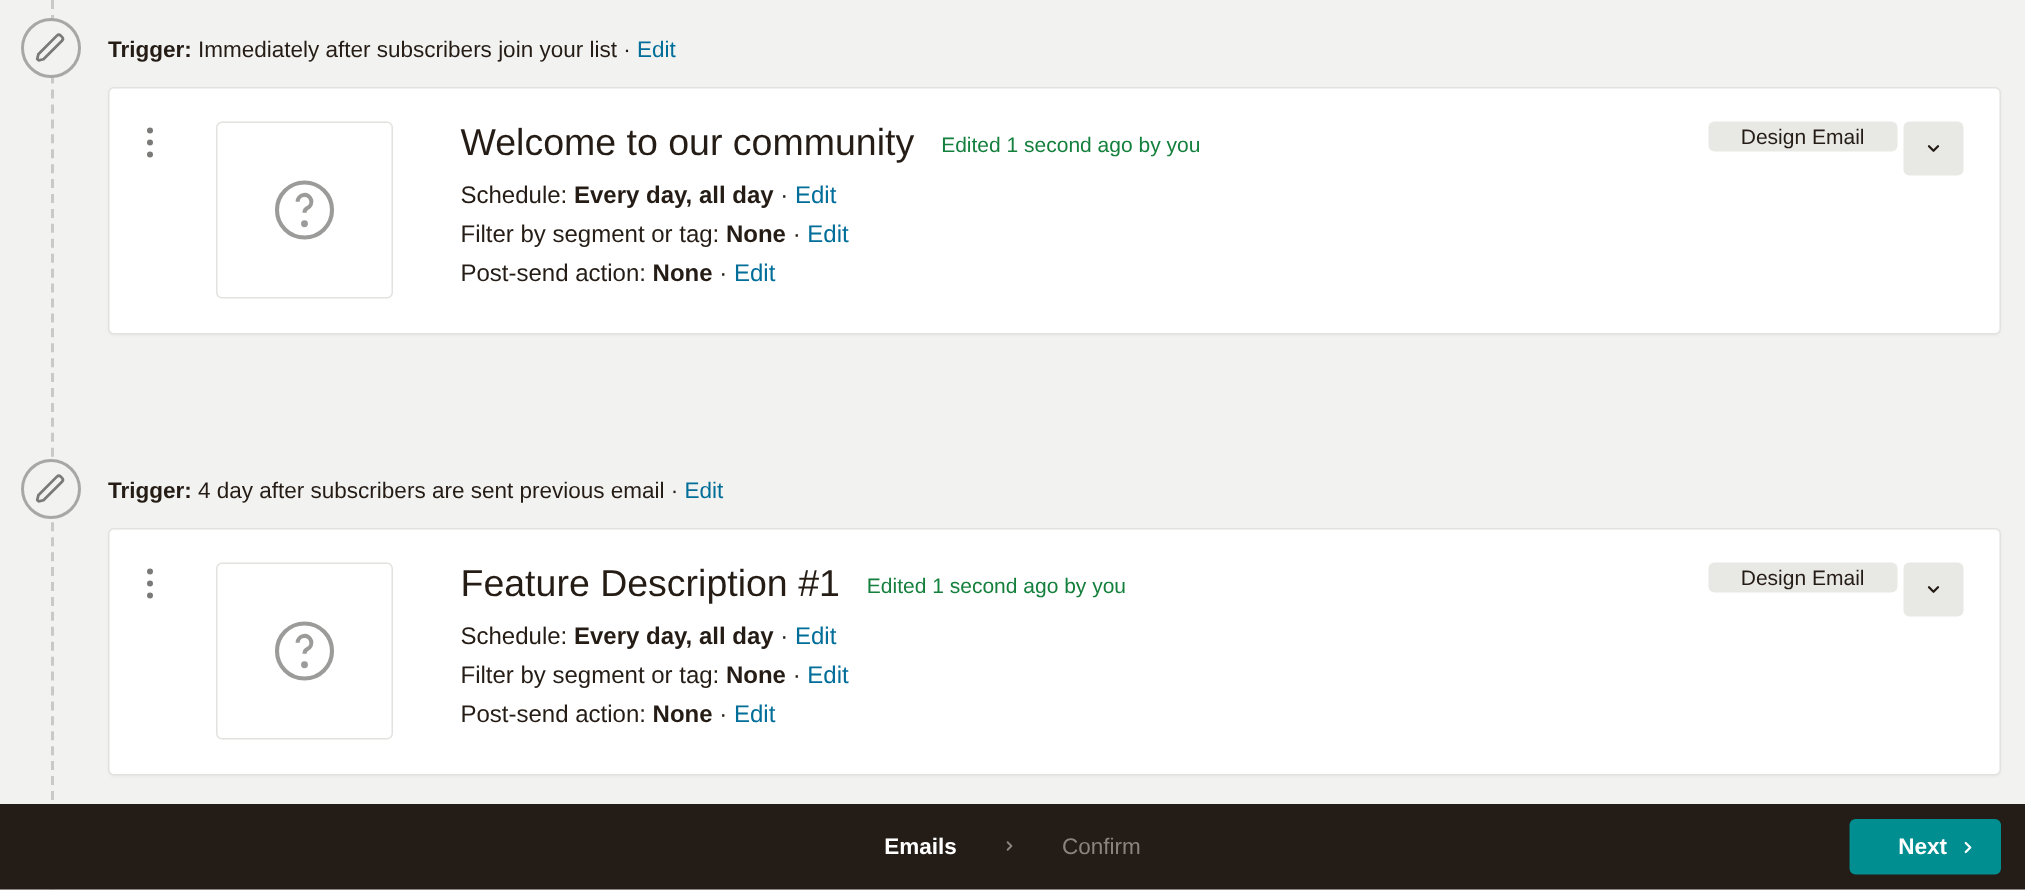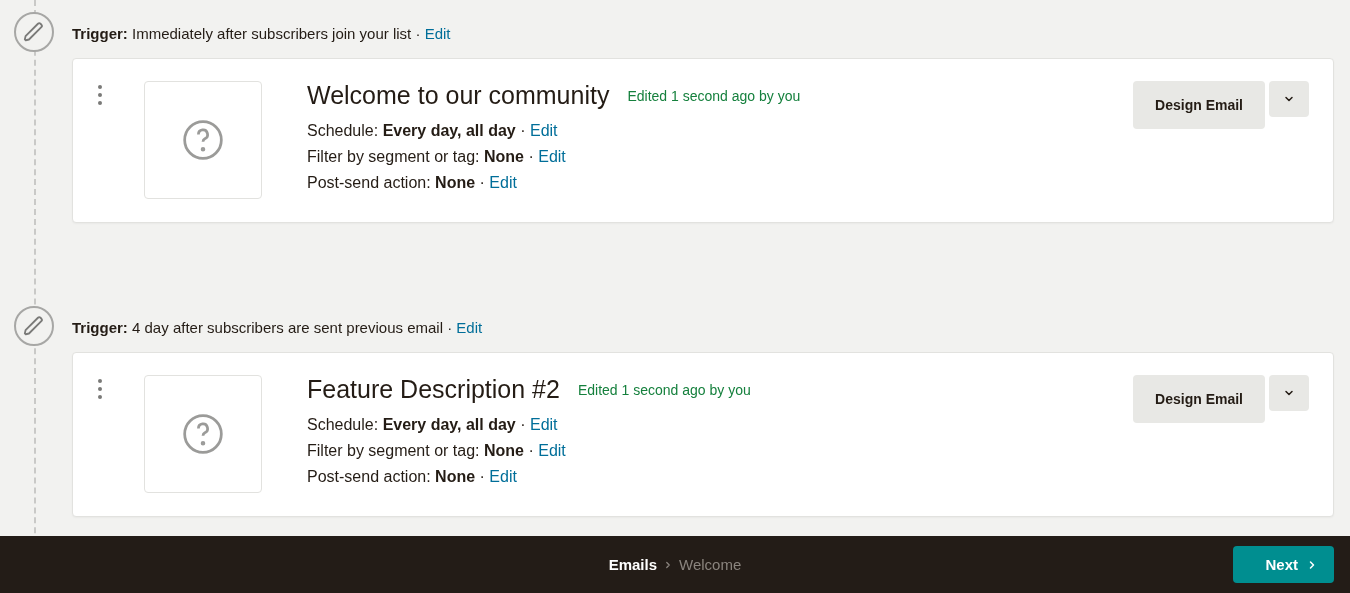--- a/index.html
+++ b/index.html
@@ -120,22 +120,22 @@
   .card-actions {
     display:flex;
     align-items:flex-start;
     gap:4px;
   }
   .btn {
     background:#e8e8e5;
     border:none;
     color:#241c15;
     font-size:14px;
-    font-weight:700;
-    height:48px;
+    font-weight:400;
+    height:20px;
     padding:0 22px;
     border-radius:4px;
     cursor:pointer;
   }
   .btn-caret {
     background:#e8e8e5;
     border:none;
     width:40px;
     height:36px;
     border-radius:4px;
@@ -152,21 +152,21 @@
     right:0;
     height:57px;
     background:#231c17;
     display:flex;
     align-items:center;
     justify-content:center;
     z-index:5;
   }
   .breadcrumbs {
     display:flex;
-    gap:6px;
+    gap:30px;
     align-items:center;
     font-size:15px;
   }
   .crumb-active { color:#ffffff; font-weight:600; }
   .crumb-sep svg { width:10px; height:10px; stroke:#8a847e; }
   .crumb-inactive { color:#8a847e; }
   .next-btn {
     position:absolute;
     right:16px;
     top:10px;
@@ -273,21 +273,21 @@
       </div>
       <div class="thumb">
         <svg viewBox="0 0 24 24" fill="none" stroke-width="1.5">
           <circle cx="12" cy="12" r="10"></circle>
           <path d="M9.5 9a2.5 2.5 0 1 1 3.5 2.3c-.8.4-1 .9-1 1.7"></path>
           <circle cx="12" cy="17" r="0.5" fill="#9b9b99"></circle>
         </svg>
       </div>
       <div class="card-body">
         <div class="card-title-row">
-          <span class="card-title">Feature Description #2</span>
+          <span class="card-title">Feature Description #1</span>
           <span class="card-meta">Edited 1 second ago by you</span>
         </div>
         <div class="card-detail">
           <span class="dl">Schedule:</span>
           <span class="dv">Every day, all day</span>
           <span class="sep"> · </span>
           <span class="edit-link">Edit</span>
         </div>
         <div class="card-detail">
           <span class="dl">Filter by segment or tag:</span>
@@ -314,21 +314,21 @@
   </div>
 
   <div class="footer">
     <div class="breadcrumbs">
       <span class="crumb-active">Emails</span>
       <span class="crumb-sep">
         <svg viewBox="0 0 24 24" fill="none" stroke-width="3" stroke-linecap="round" stroke-linejoin="round">
             <polyline points="9 6 15 12 9 18"></polyline>
           </svg>
       </span>
-      <span class="crumb-inactive">Welcome</span>
+      <span class="crumb-inactive">Confirm</span>
     </div>
     <button class="next-btn">
       <span>Next</span>
       <svg viewBox="0 0 24 24" fill="none" stroke-width="3" stroke-linecap="round" stroke-linejoin="round">
           <polyline points="9 6 15 12 9 18"></polyline>
         </svg>
     </button>
   </div>
 </div>
 

